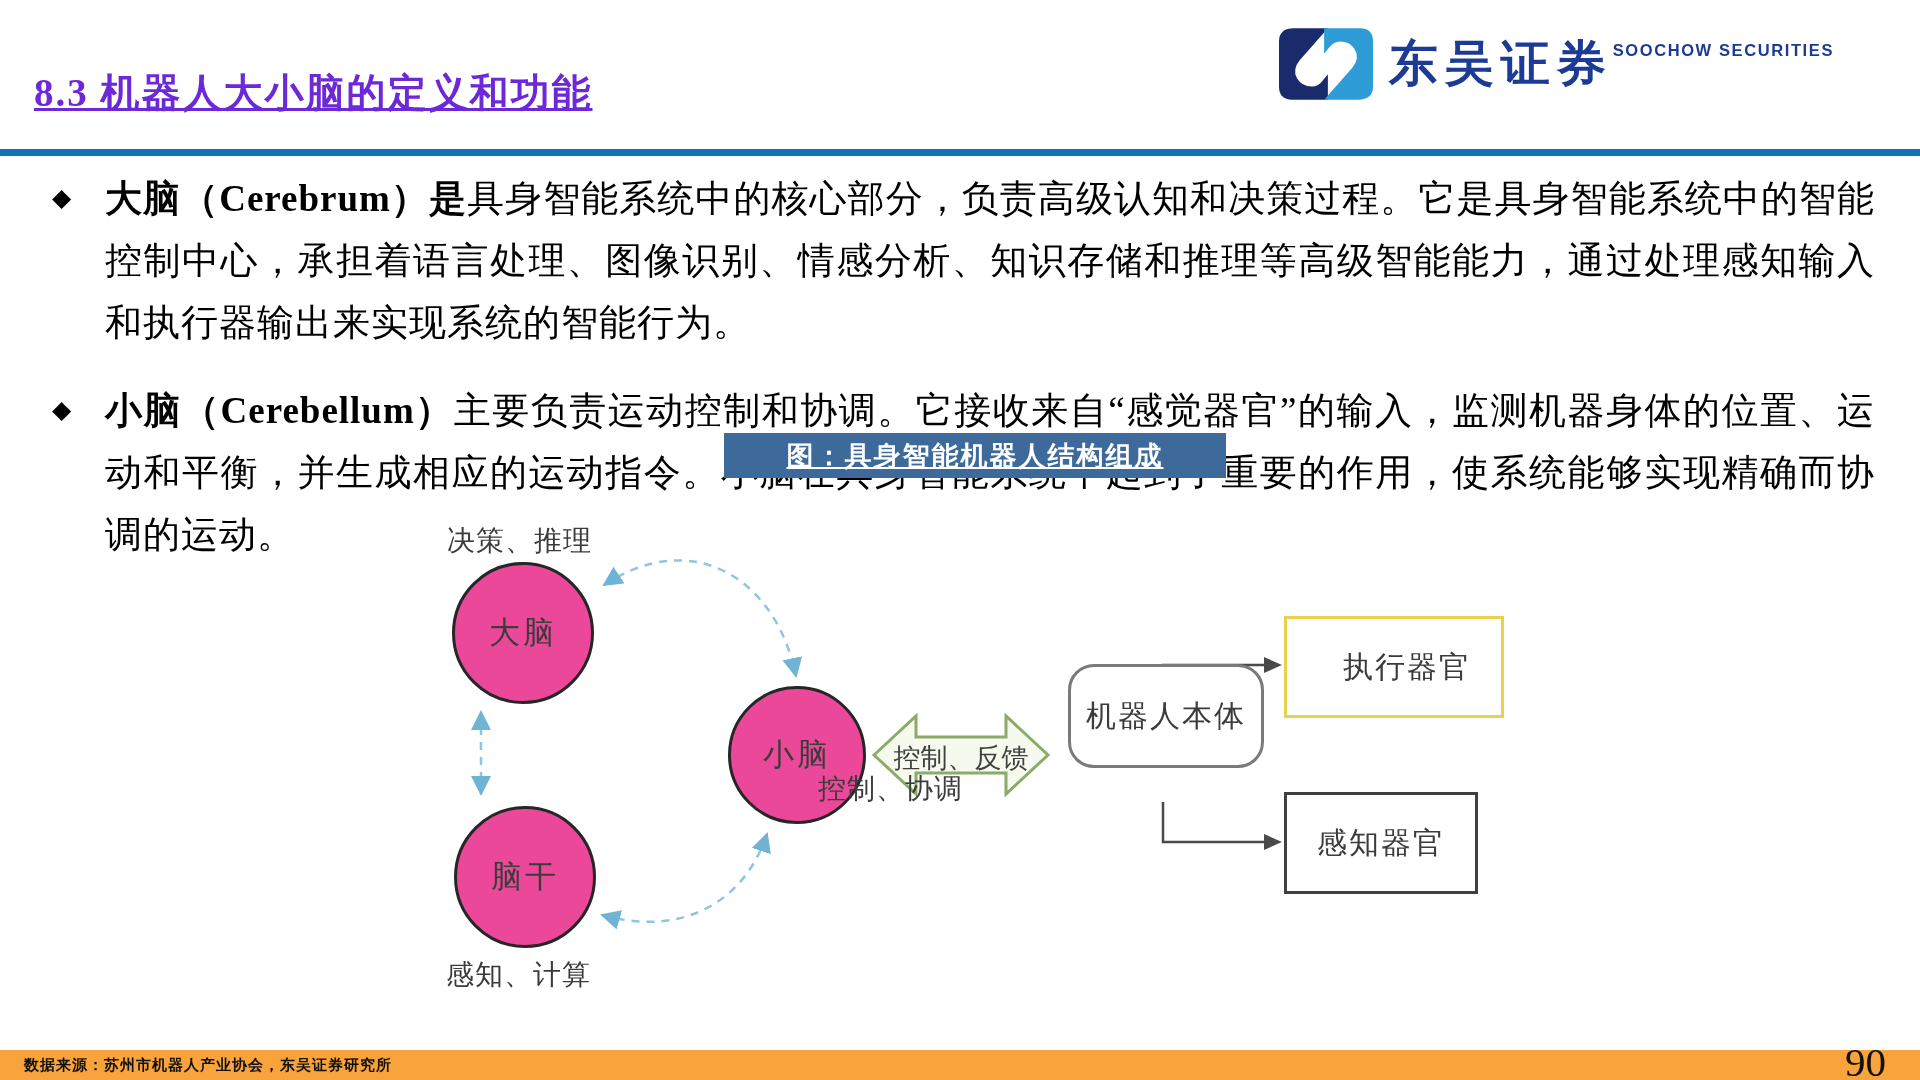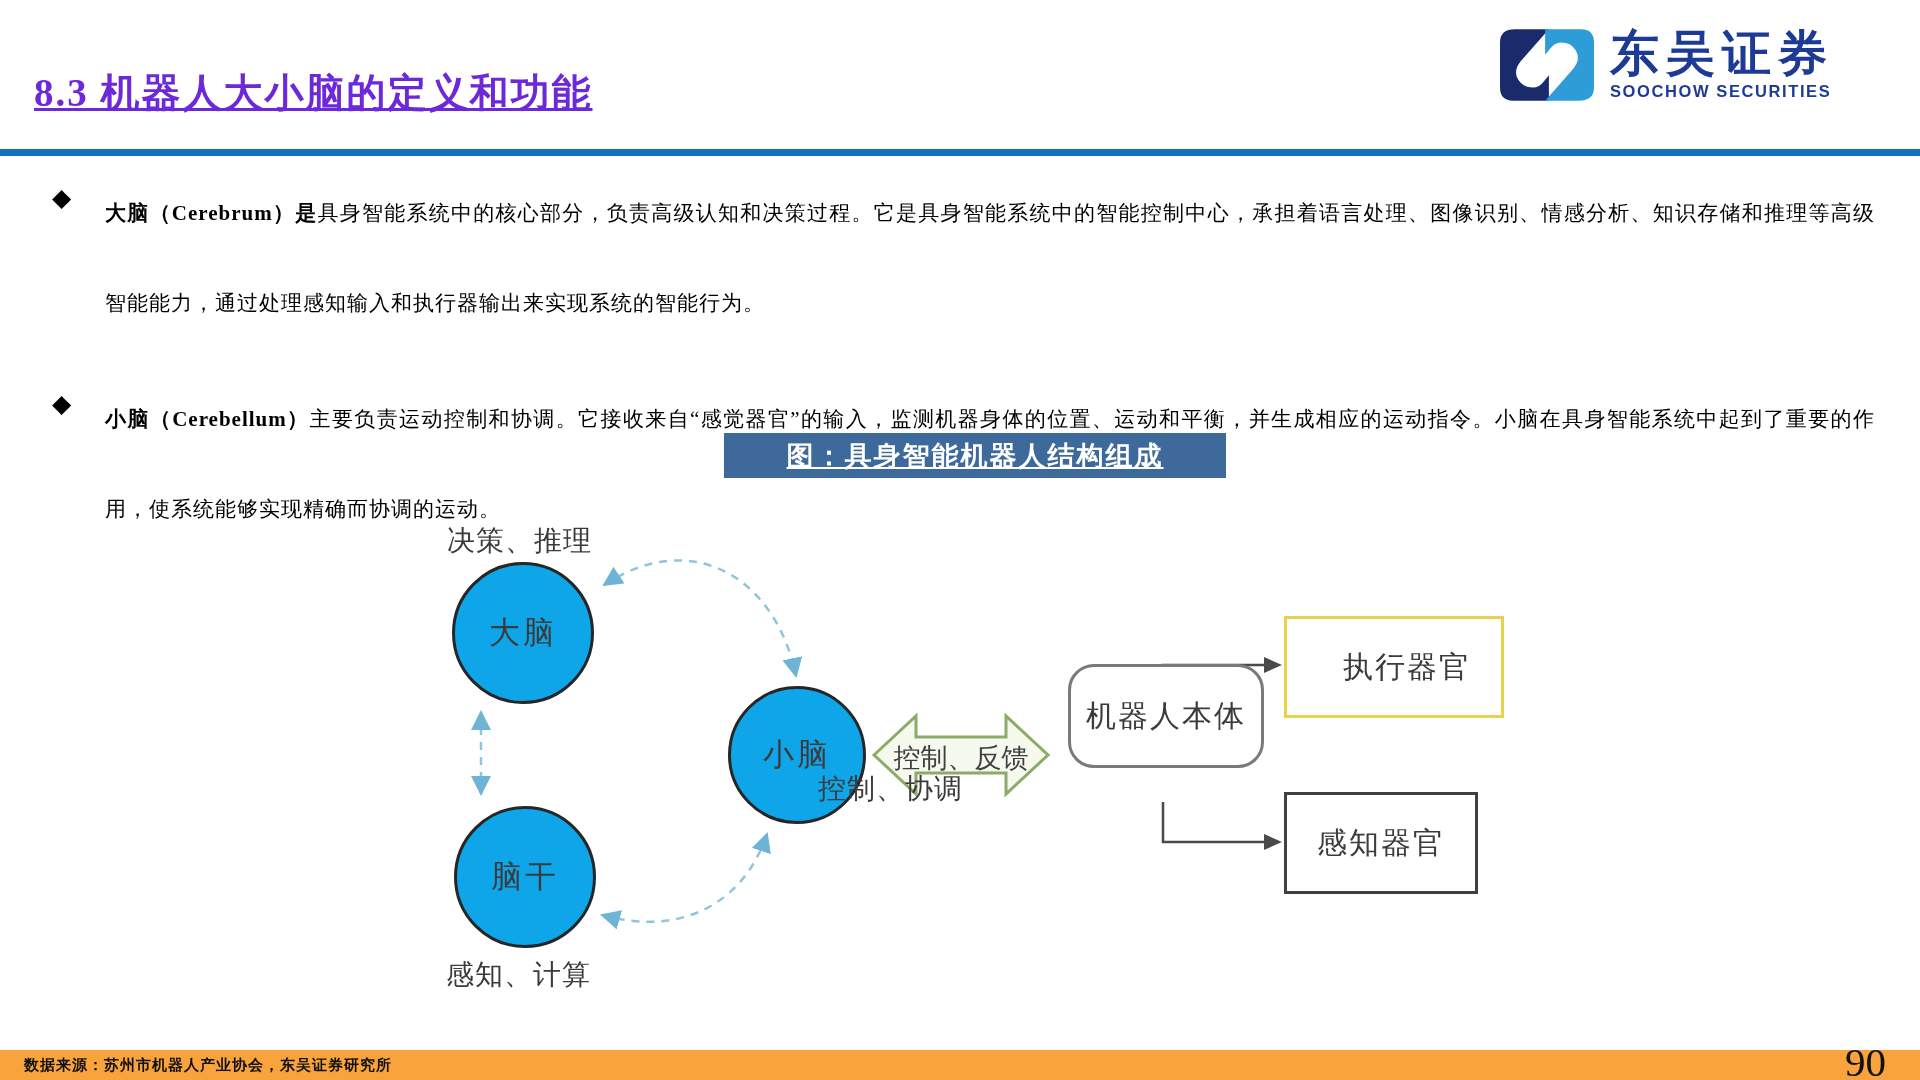--- a/index.html
+++ b/index.html
@@ -5,43 +5,43 @@
   html, body { margin:0; padding:0; width:1920px; height:1080px; background:#ffffff; overflow:hidden; }
   body { font-family:"Liberation Serif", serif; position:relative; }
 
   .slide { position:absolute; inset:0; }
 
   
   .page-title { position:absolute; left:18px; top:50px; margin:16px; font-size:39px; font-weight:bold;
                 color:#6d28d9; letter-spacing:2px;text-decoration:underline; }
   .logo { position:absolute; right:86px; top:28px; display:flex; align-items:center; gap:16px; }
   .logo-icon { width:94px; height:72px; display:block; }
-  .logo-text { display:flex; flex-direction:column; align-items:flex-start; }
+  .logo-text { display:flex; flex-direction:row; align-items:flex-start; }
   .logo-cn { font-size:49px; line-height:1.05; color:#1d3b94; font-weight:600; letter-spacing:7px; }
   .logo-en { font-size:16.5px; color:#1d3b94; font-weight:bold; letter-spacing:1.6px; margin-top:3px;
              font-family:"Liberation Sans", sans-serif; }
   .divider { position:absolute; left:0; top:149px; width:1920px; height:7px; background:#1072bc; }
 
   
   .bullets { position:absolute; left:30px; top:168px; width:1845px; }
   .bullet { position:relative; padding-left:75px; margin:0 0 26px 0; }
   .bullet .marker { position:absolute; left:22px; top:15px; font-size:25px; color:#000; }
-  .bullet p { margin:0; font-size:21px; line-height:90px; color:#000; text-align:justify;
+  .bullet p { margin:0; font-size:37px; line-height:62px; color:#000; text-align:justify;
               letter-spacing:1px; }
   .bullet b { font-weight:bold; }
 
   
   .fig-title { position:absolute; left:712px; top:433px; width:502px; height:45px; background:#3d6a9b;
                color:#ffffff; font-size:27px; font-weight:bold; display:flex; align-items:center;
                justify-content:center; text-decoration:underline; letter-spacing:2px;margin-left:12px; }
 
   
   .diagram { position:absolute; inset:0; }
   .overlay { position:absolute; left:0; top:0; width:1920px; height:1080px; pointer-events:none; }
-  .node-circle { position:absolute; border:3px solid #262626; border-radius:50%; background:#0ea5e9;
+  .node-circle { position:absolute; border:3px solid #262626; border-radius:50%; background:#ec4899;
                  display:flex; align-items:center; justify-content:center; font-size:31px;
                  color:#3b3b3b; letter-spacing:3px; }
   .n-cerebrum  { left:452px; top:562px; width:136px; height:136px; }
   .n-brainstem { left:454px; top:806px; width:136px; height:136px; }
   .n-cerebellum{ left:728px; top:686px; width:132px; height:132px; }
   .diag-label { position:absolute; font-size:28px; color:#3b3b3b; letter-spacing:1px; white-space:nowrap; }
   .l-cerebrum  { left:447px; top:522px; }
   .l-brainstem { left:446px; top:956px; }
   .l-cerebellum{ left:818px; top:770px; }
   .l-feedback { position:absolute; left:888px; top:740px; width:146px; text-align:center;

